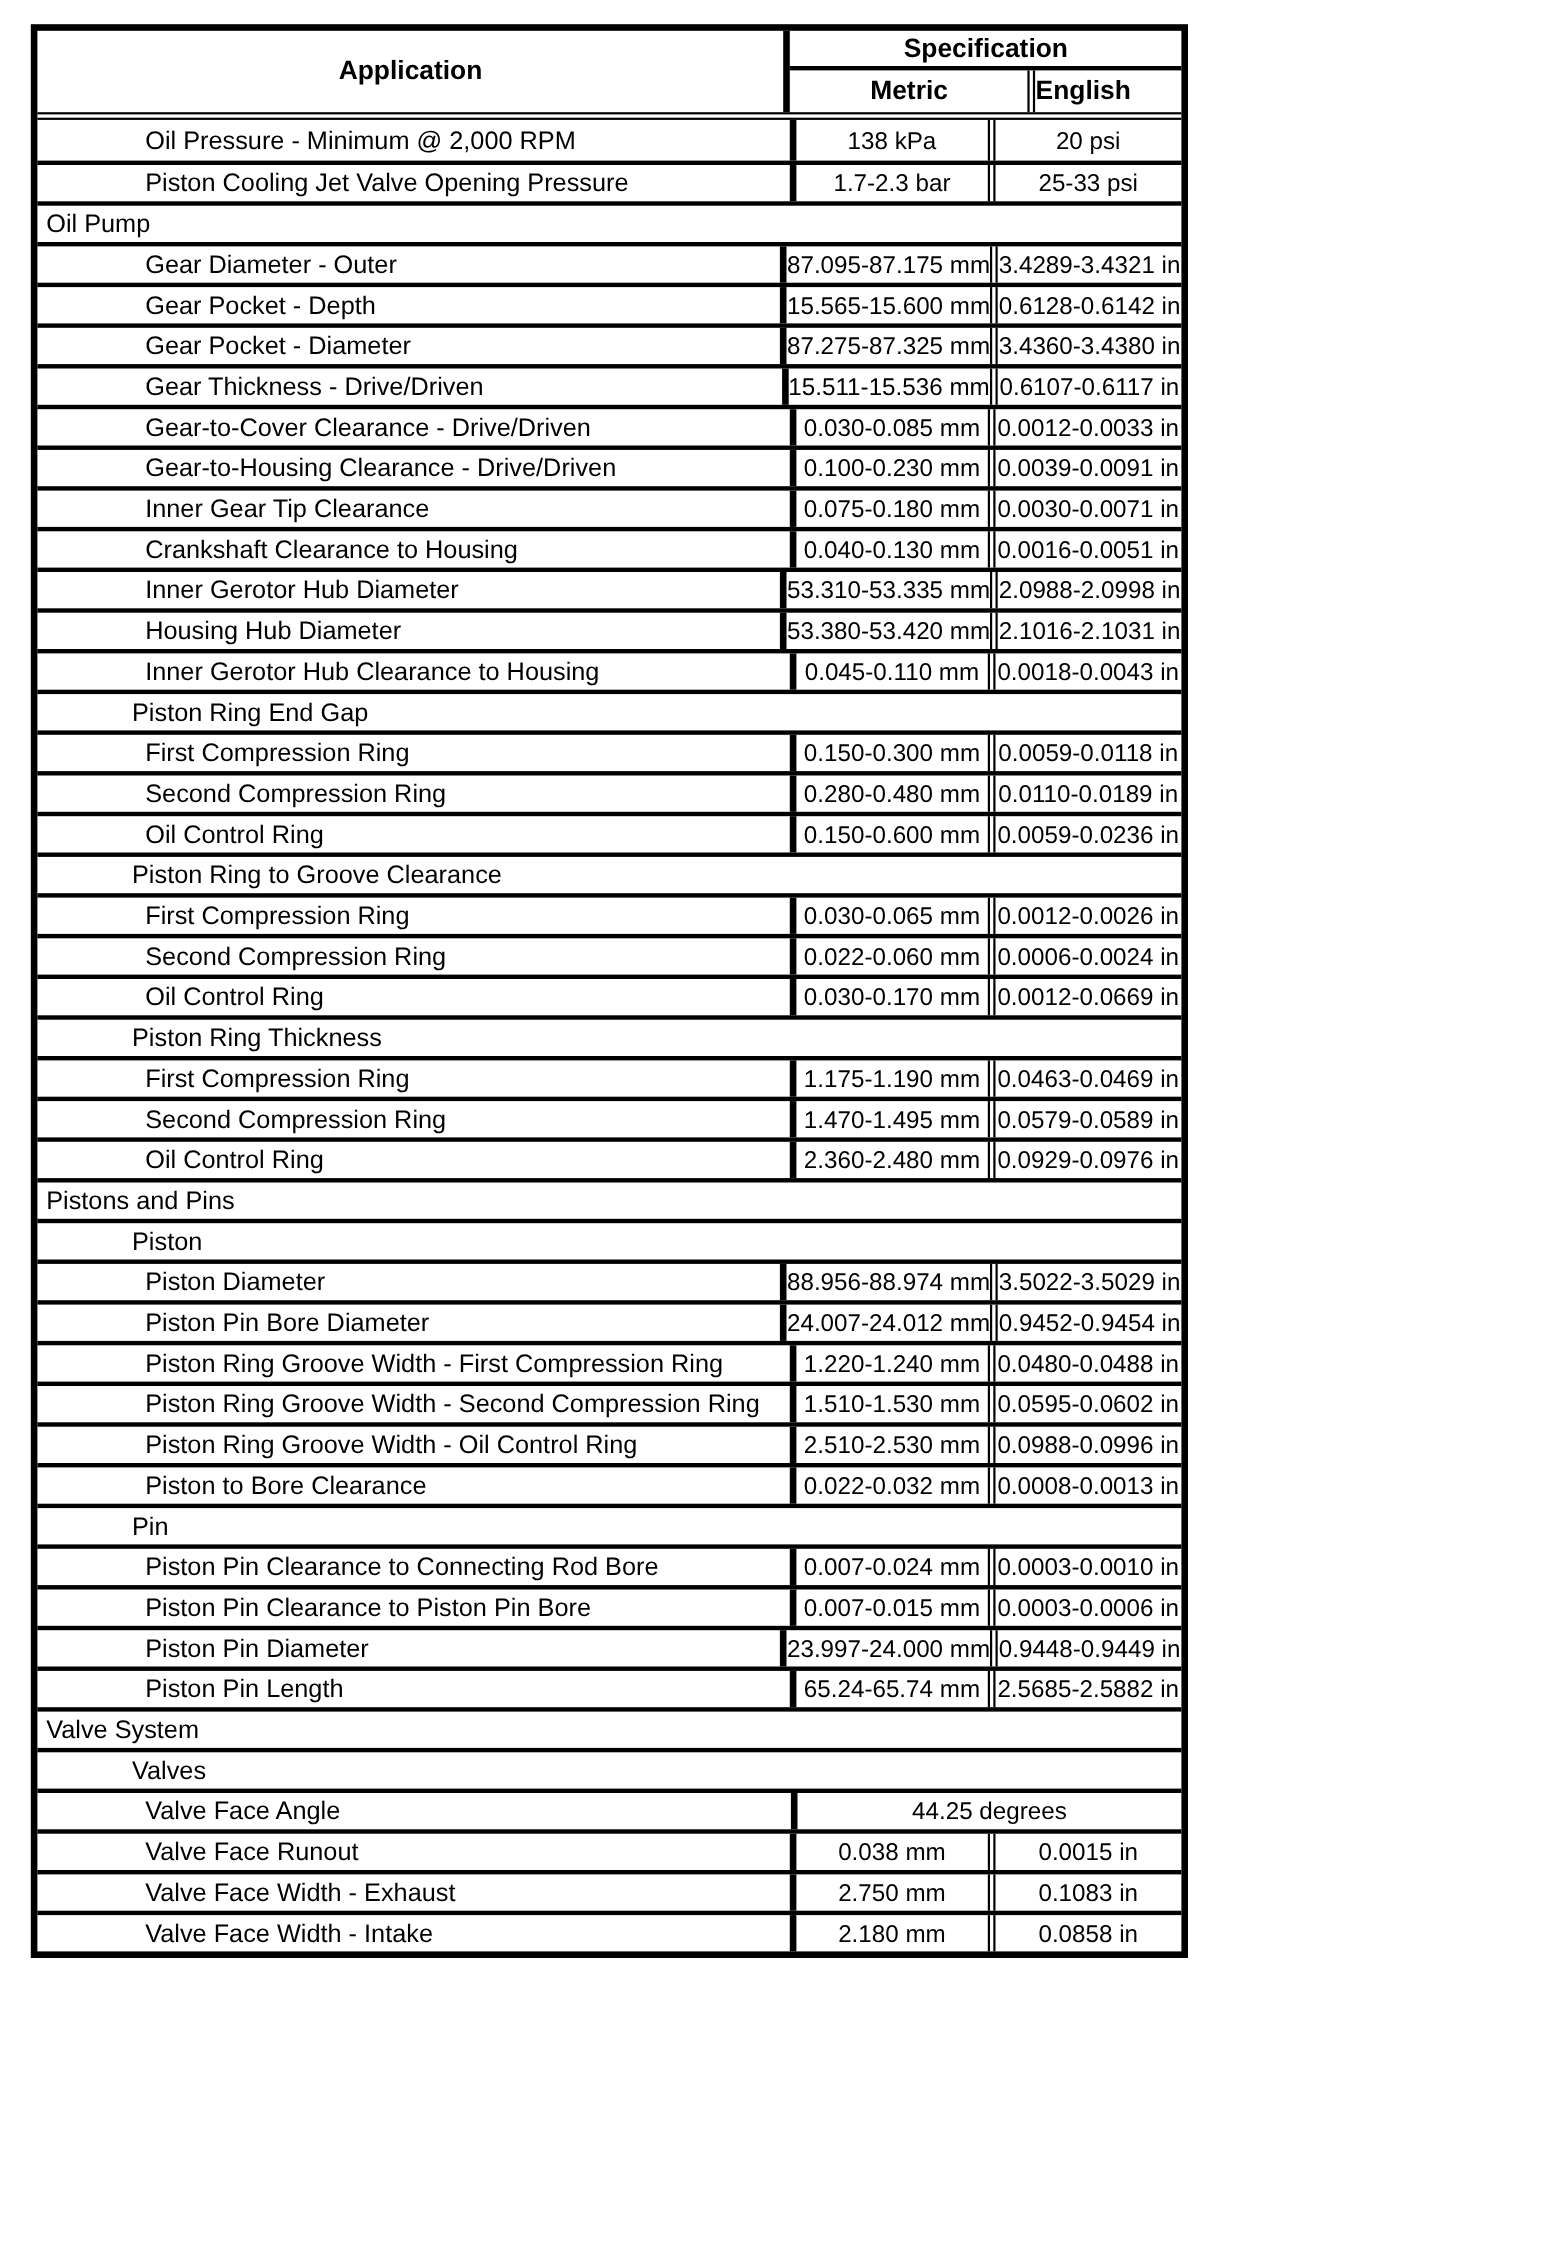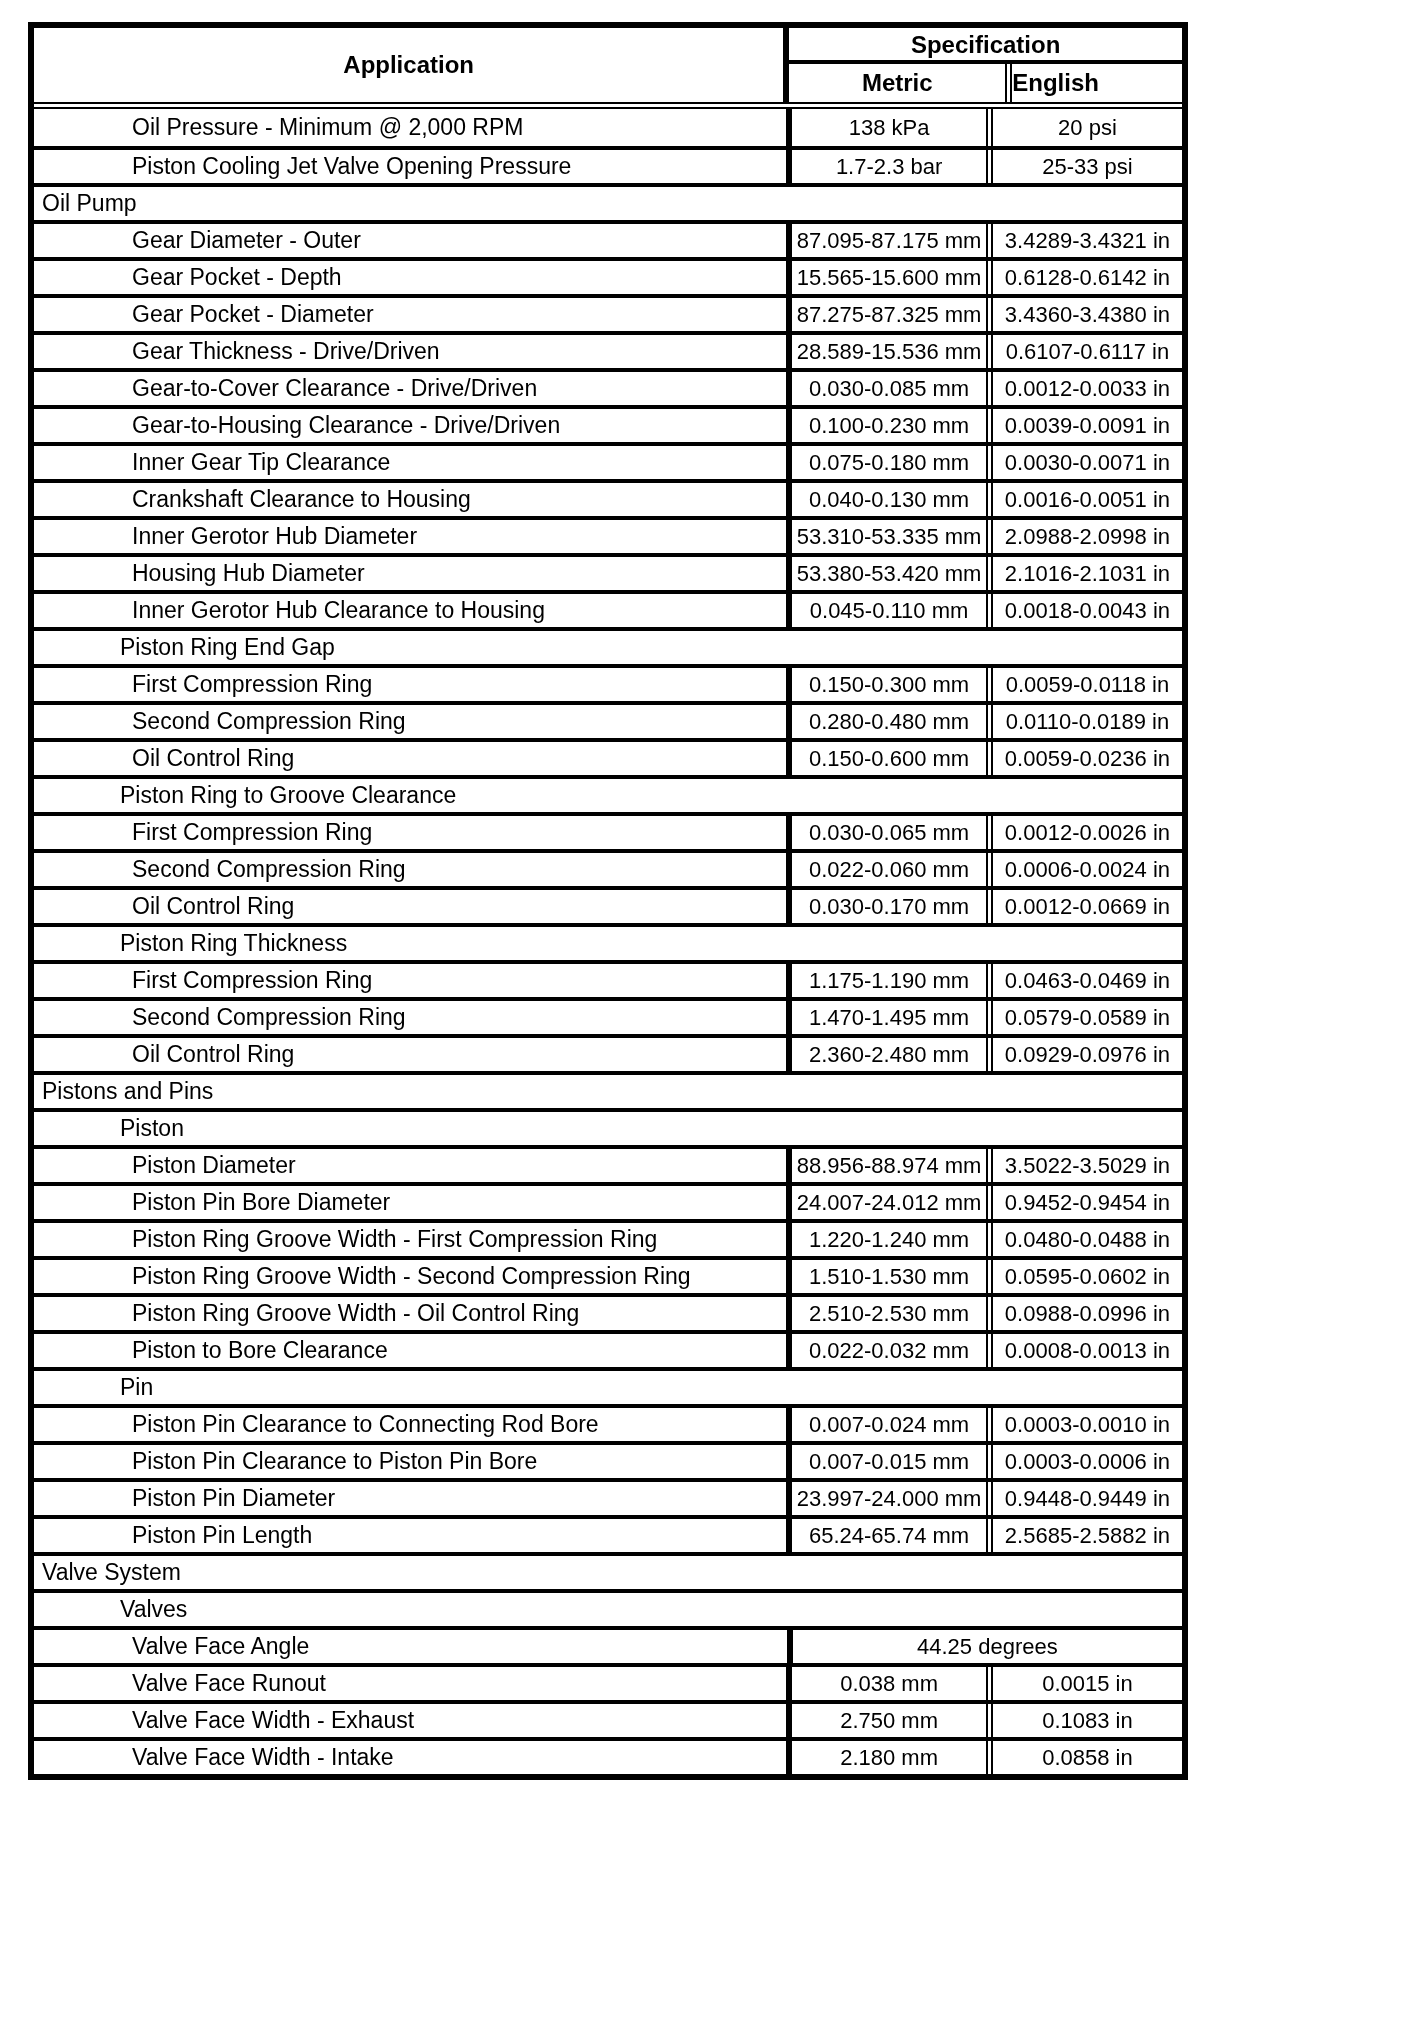--- a/index.html
+++ b/index.html
@@ -6,21 +6,21 @@
   html, body {
     width: 1408px; height: 2044px;
     background: #ffffff;
     font-family: "Liberation Sans", sans-serif;
     color: #000000;
     overflow: hidden;
   }
   .spec-table {
     position: absolute;
     left: 28px; top: 22px;
-    width: 1160px;
+    width: 1052px;
     border: 6px solid #000;
     background: #fff;
   }
   
   .header { display: flex; border-bottom: 7px double #000; }
   .h-app {
     width: 834px;
     border-right: 6px solid #000;
     display: flex; align-items: center; justify-content: center;
     font-weight: bold; font-size: 24px;
@@ -96,21 +96,21 @@
         <div class="cell cell-metric">15.565-15.600 mm</div>
         <div class="cell cell-english">0.6128-0.6142 in</div>
       </div>
       <div class="row row-data">
         <div class="cell cell-app">Gear Pocket - Diameter</div>
         <div class="cell cell-metric">87.275-87.325 mm</div>
         <div class="cell cell-english">3.4360-3.4380 in</div>
       </div>
       <div class="row row-data">
         <div class="cell cell-app">Gear Thickness - Drive/Driven</div>
-        <div class="cell cell-metric">28.589-15.536 mm</div>
+        <div class="cell cell-metric">15.511-15.536 mm</div>
         <div class="cell cell-english">0.6107-0.6117 in</div>
       </div>
       <div class="row row-data">
         <div class="cell cell-app">Gear-to-Cover Clearance - Drive/Driven</div>
         <div class="cell cell-metric">0.030-0.085 mm</div>
         <div class="cell cell-english">0.0012-0.0033 in</div>
       </div>
       <div class="row row-data">
         <div class="cell cell-app">Gear-to-Housing Clearance - Drive/Driven</div>
         <div class="cell cell-metric">0.100-0.230 mm</div>

